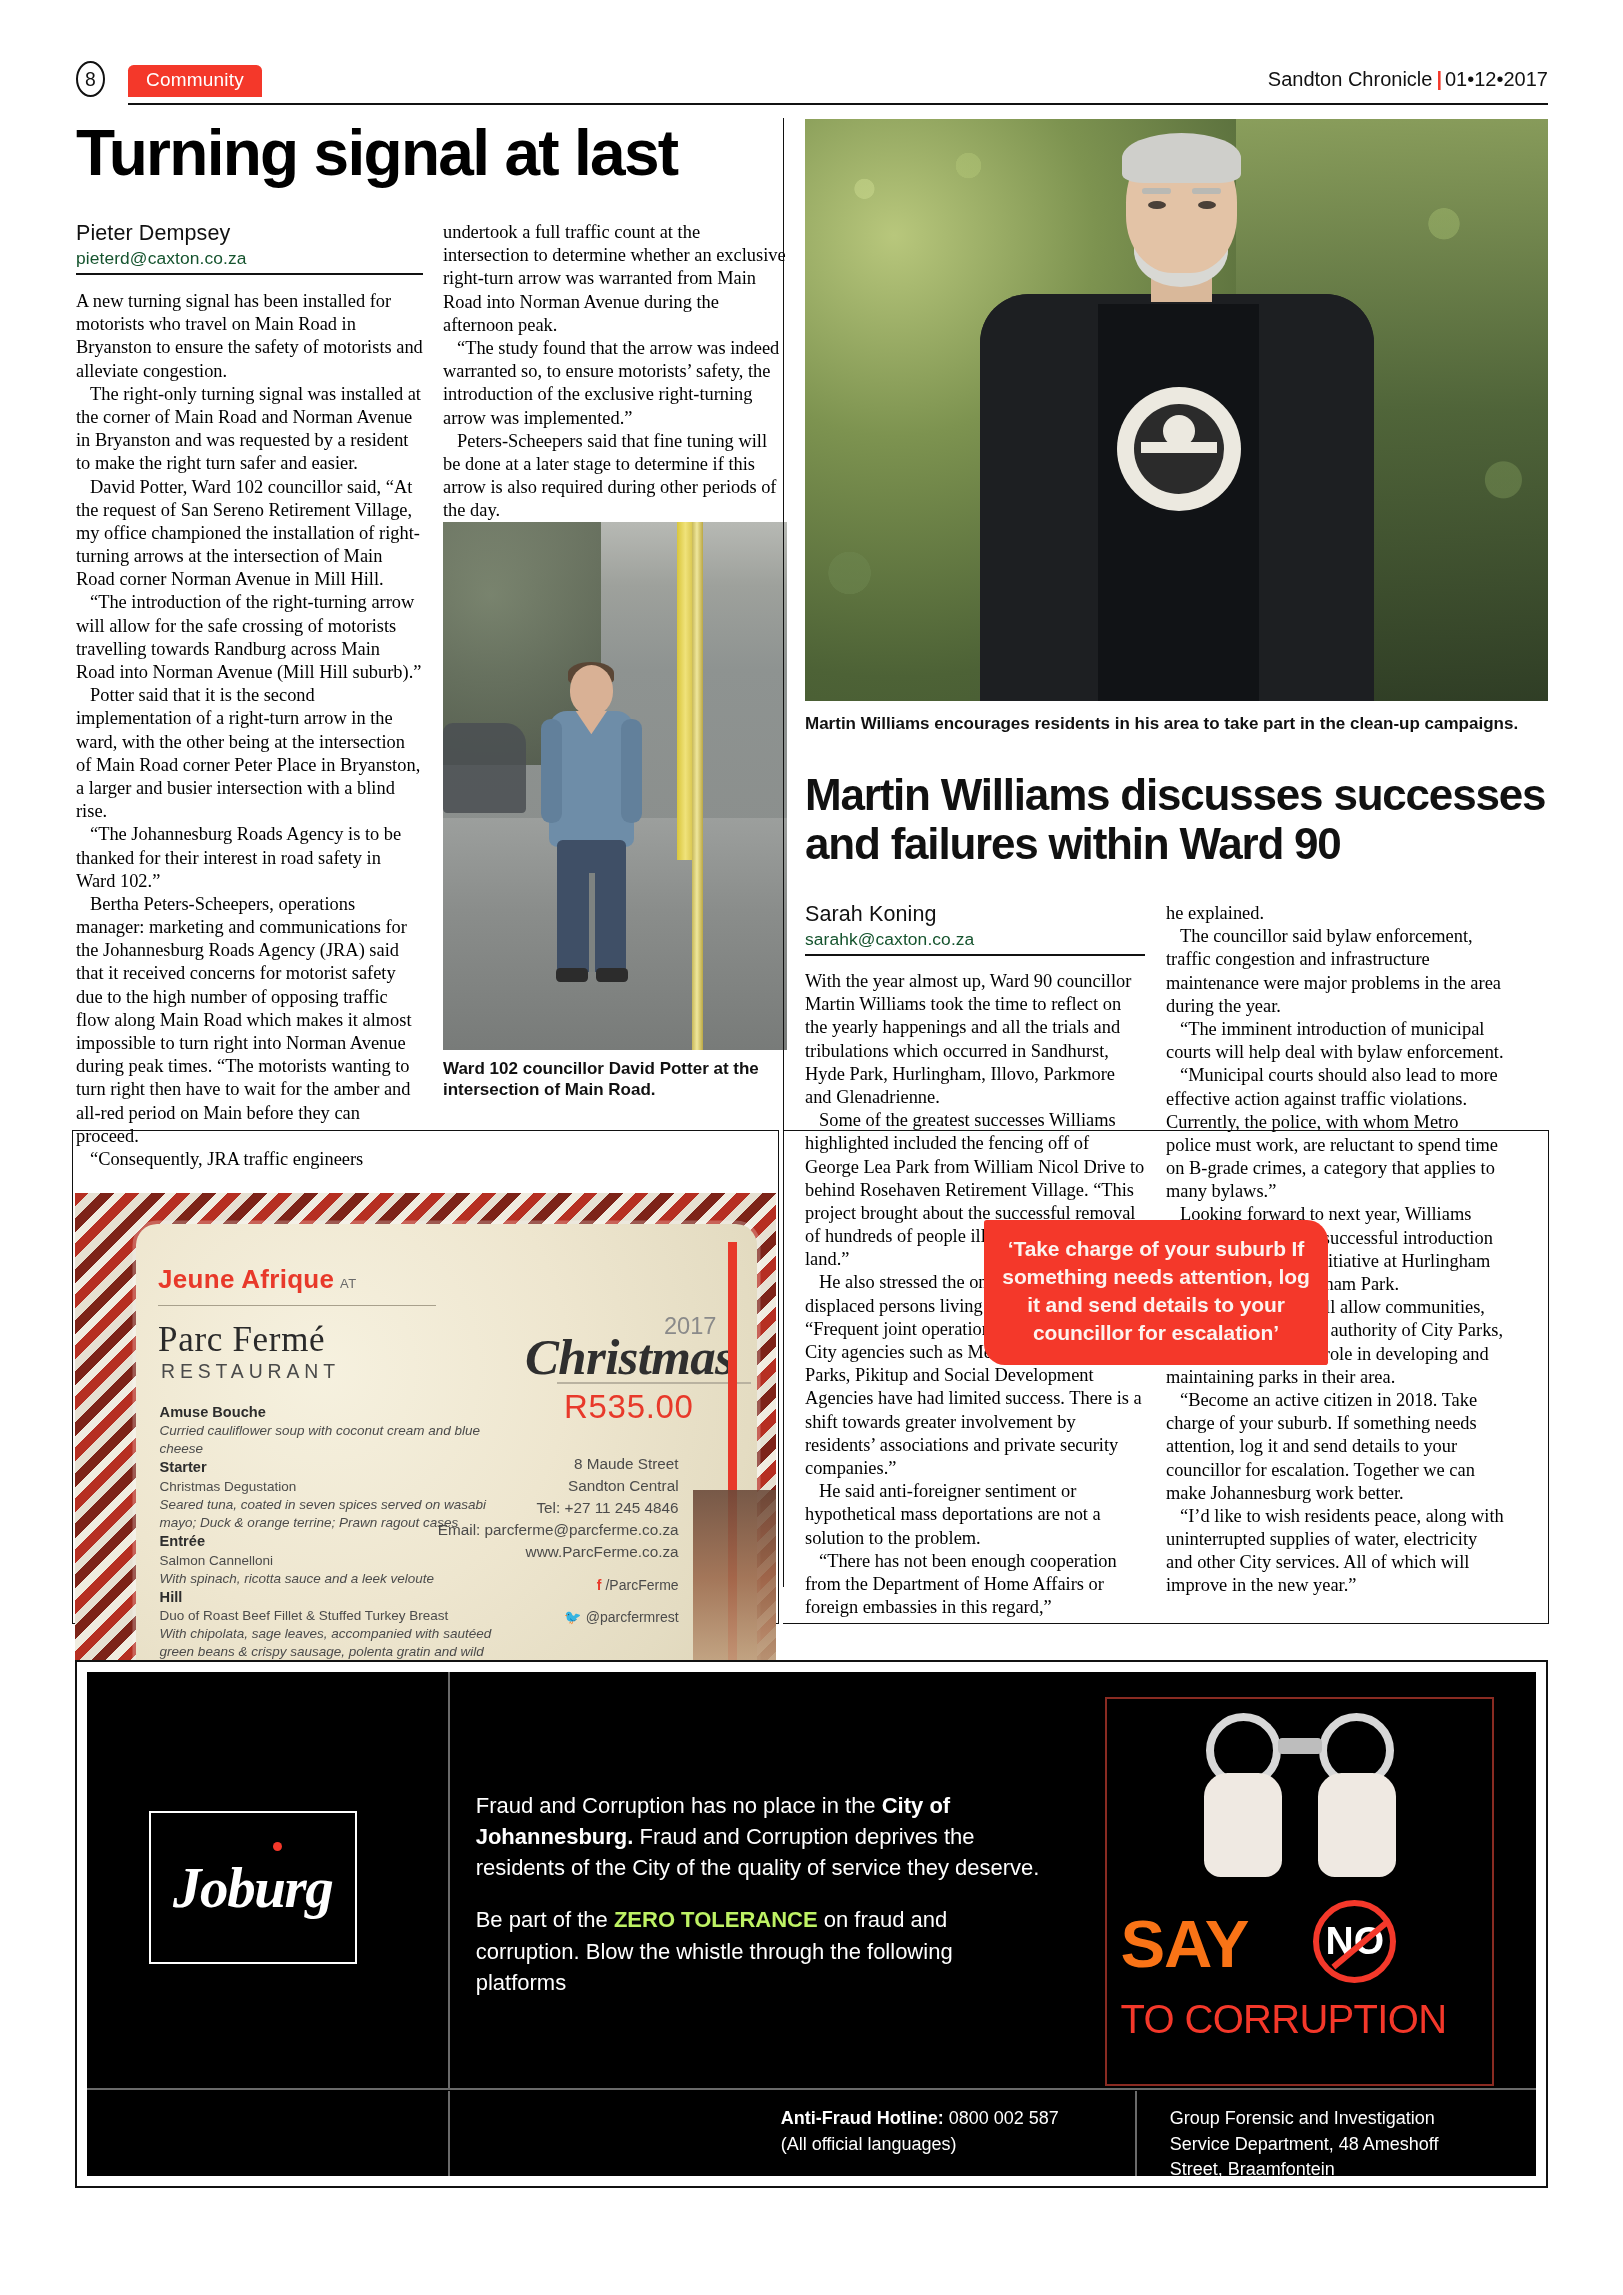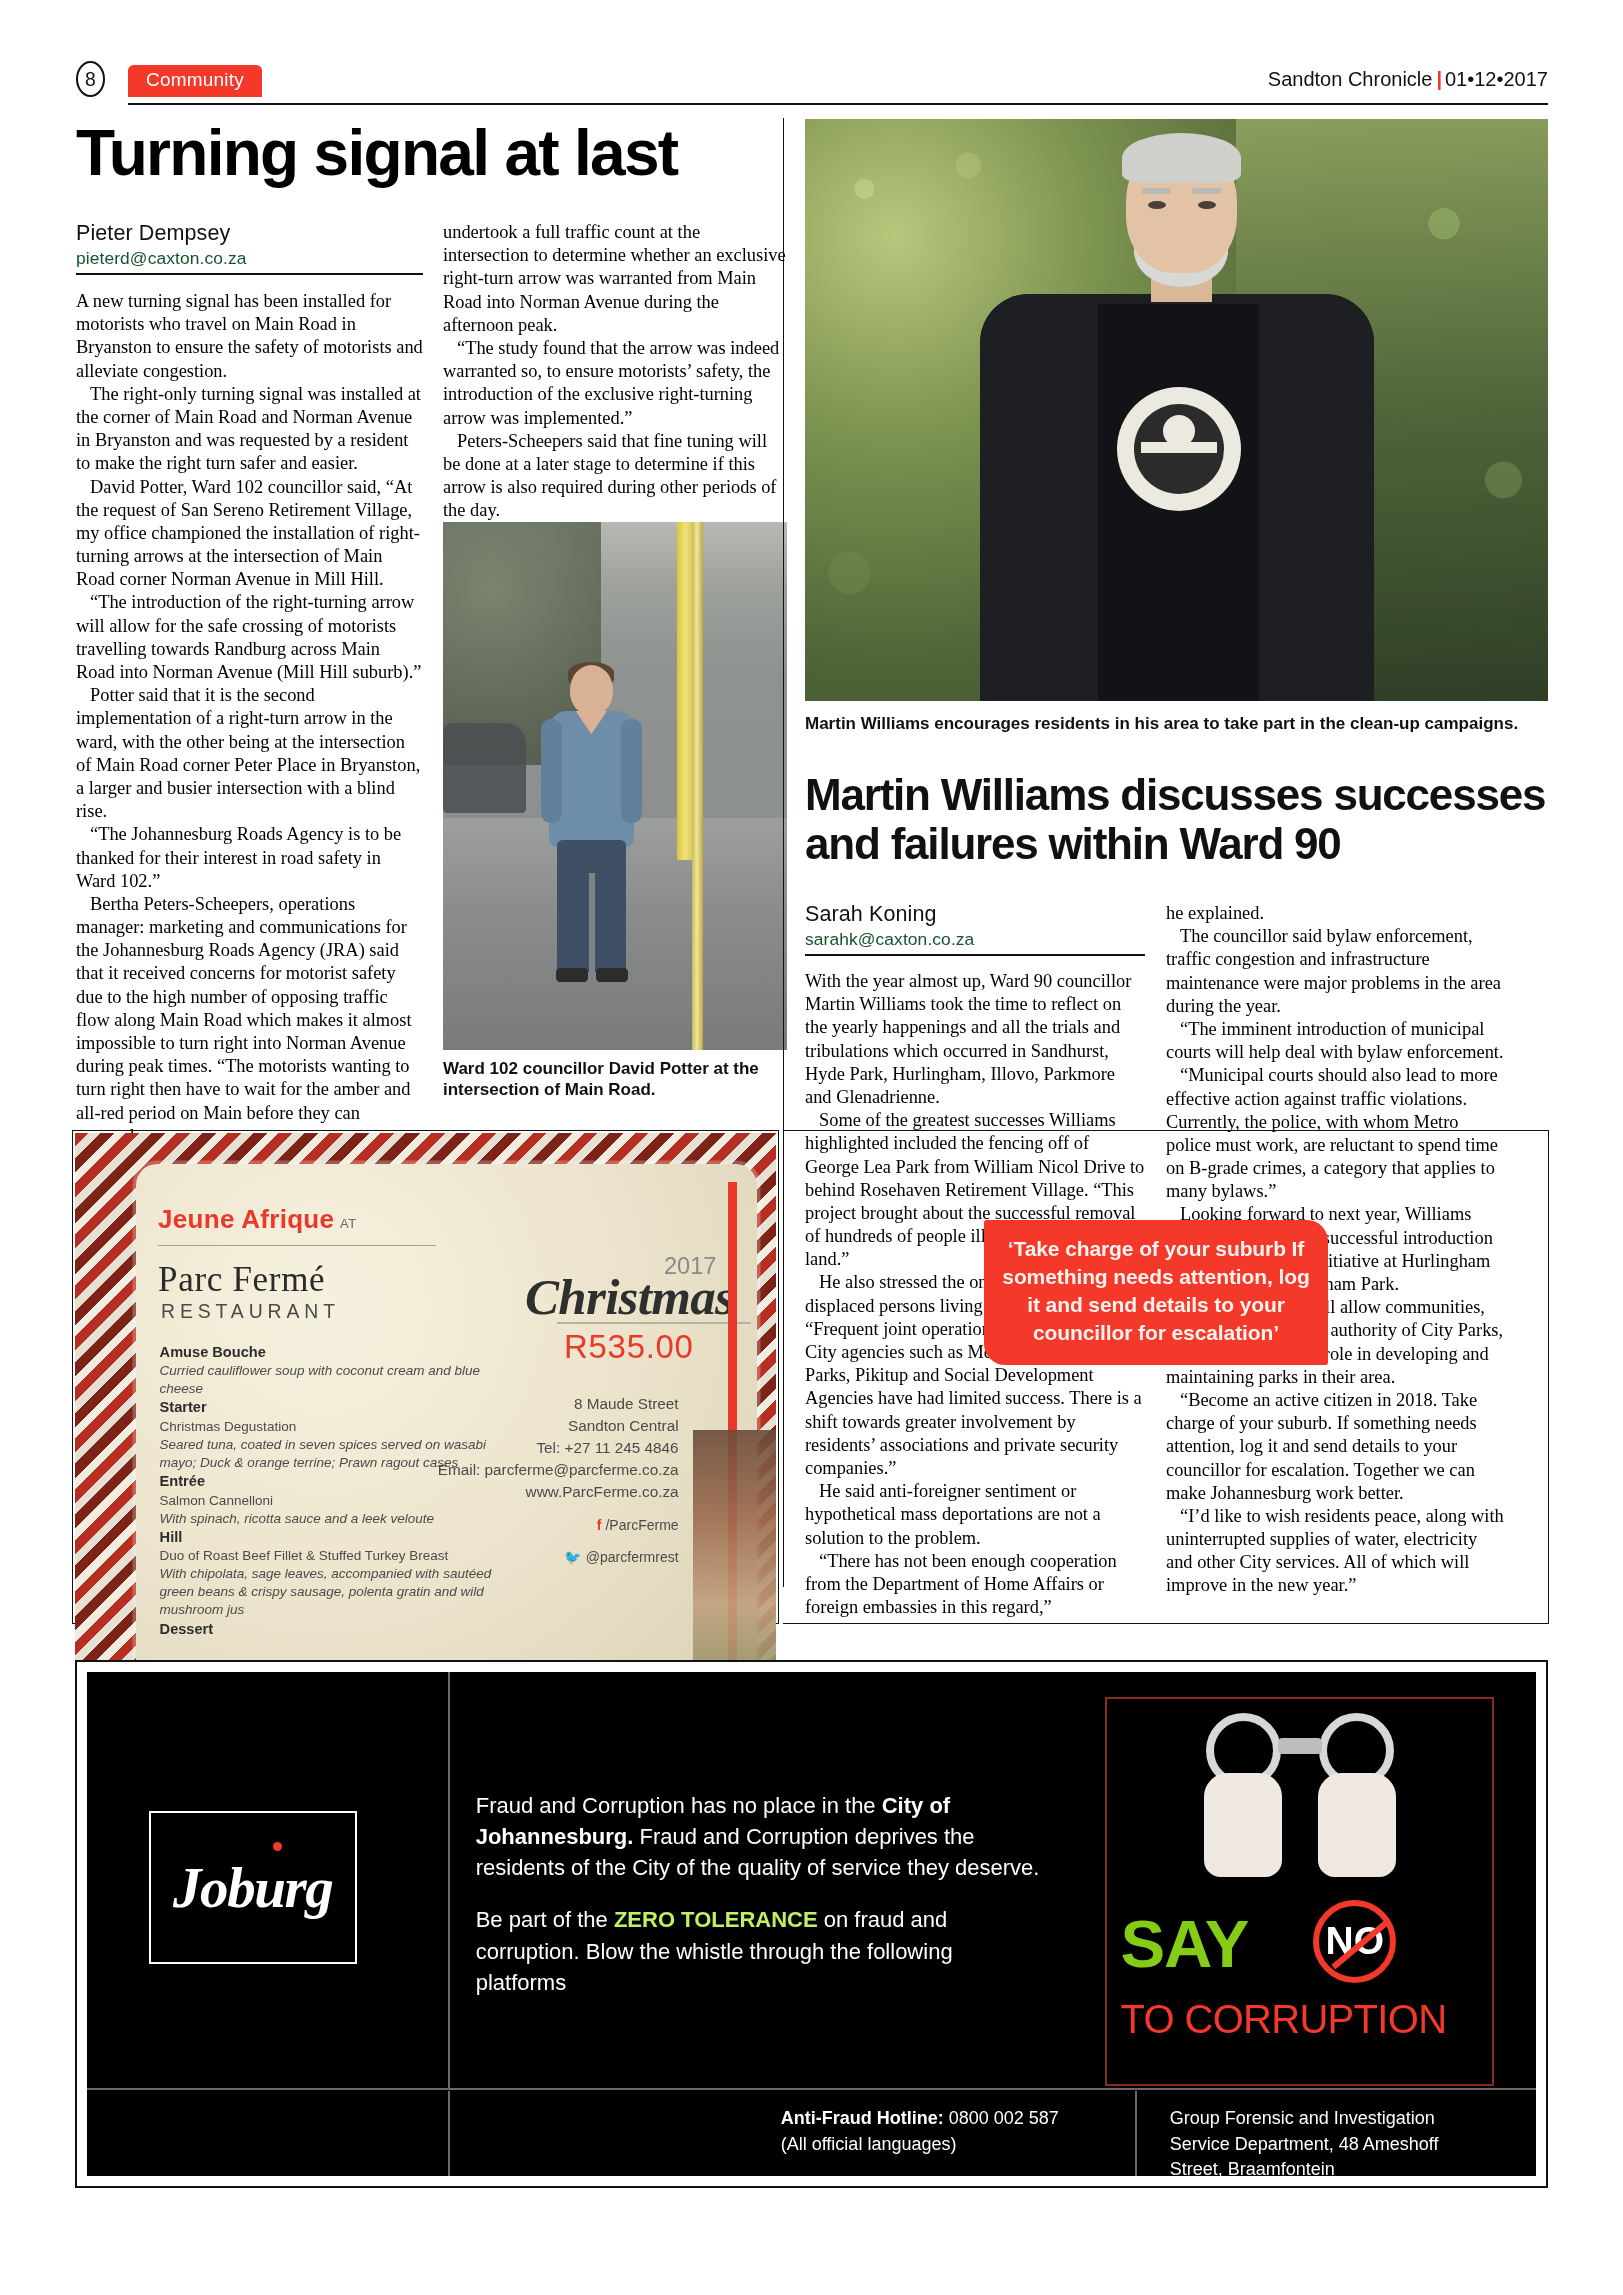--- a/index.html
+++ b/index.html
@@ -150,21 +150,21 @@
   .pullquote {
     position: absolute; left: 984px; top: 1220px; width: 344px; min-height: 132px;
     background: #f4382a; border-radius: 2.8px 21px 2.8px 21px;
     color: #fdf3ef; font-family: "Liberation Sans", sans-serif; font-weight: bold;
     font-size: 21px; line-height: 1.33; text-align: center;
     padding: 15.3px 18px 18px 18px; letter-spacing: -0.1px;
   }
 
   
   .ad-parc {
-    position: absolute; left: 75px; top: 1133px; width: 701px; height: 625px;
+    position: absolute; left: 75px; top: 1193px; width: 701px; height: 625px;
     overflow: hidden; background: #d9d3c4;
   }
   .pf-frame { position: absolute; inset: 0;
     background:
       repeating-linear-gradient(135deg,#b62f22 0 9.7px,#e6e0d2 9.7px 18px,#7d2318 18px 28px,#f0ece0 28px 36px);
   }
   .pf-card {
     position: absolute; left: 61px; top: 30.5px; right: 19.4px; bottom: 18px;
     border-radius: 21px;
     background: radial-gradient(ellipse at 30% 25%, #f6f1df 0%, #eee6cf 40%, #e4dcc2 70%, #d8ceb0 100%);
@@ -244,21 +244,21 @@
   .jb-body p { margin: 0 0 21px 0; }
   .jb-art { position: absolute; right: 42px; top: 25px; width: 389px; height: 389px; }
   .jb-art-border { position: absolute; inset: 0; border: 2.1px solid #8a2b22; }
   .jb-cuffs { position: absolute; left: 50%; transform: translateX(-50%); top: 16.7px; width: 208px; height: 174px; }
   .cuff-ring { position: absolute; top: 0; width: 75px; height: 75px; border: 8.3px solid #d7d7d7; border-radius: 50%; }
   .cuff-l { left: 9.7px; } .cuff-r { right: 9.7px; }
   .cuff-link { position: absolute; left: 50%; transform: translateX(-50%); top: 25px; width: 44px; height: 15.3px; background: #bdbdbd; border-radius: 4.2px; }
   .hand { position: absolute; top: 60px; width: 78px; height: 104px; background: #efe9e2; border-radius: 23.6px 23.6px 16.7px 16.7px; }
   .hand-l { left: 8.3px; } .hand-r { right: 8.3px; }
   .jb-say { position: absolute; left: 15.3px; top: 208px;
-    font-family: "Liberation Sans", sans-serif; font-weight: bold; font-size: 67px; color: #84cc16; letter-spacing: -1.4px; text-align: right; }
+    font-family: "Liberation Sans", sans-serif; font-weight: bold; font-size: 67px; color: #f97316; letter-spacing: -1.4px; text-align: right; }
   .jb-no-circle { position: absolute; left: 208px; top: 203px; width: 83px; height: 83px; border: 6.2px solid #f4382a; border-radius: 50%; }
   .jb-no { position: absolute; left: 0; top: 0; width: 100%; height: 100%;
     display:flex; align-items:center; justify-content:center;
     font-family: "Liberation Sans", sans-serif; font-weight: bold; font-size: 39px; color: #ffffff; }
   .jb-no-slash { position: absolute; left: 5.6px; top: 50%; width: 72px; height: 6.2px; background: #f4382a; transform: rotate(-40deg); }
   .jb-tocorr { position: absolute; left: 15.3px; top: 300px;
     font-family: "Liberation Sans", sans-serif; font-size: 40px; color: #f4382a; letter-spacing: -0.7px; }
   .jb-hline { position: absolute; left: 0; right: 0; top: 416px; height: 2.1px; background: #6a6a6a; }
   .jb-foot { position: absolute; left: 0; top: 419px; right: 0; bottom: 0; }
   .jb-foot-col {

